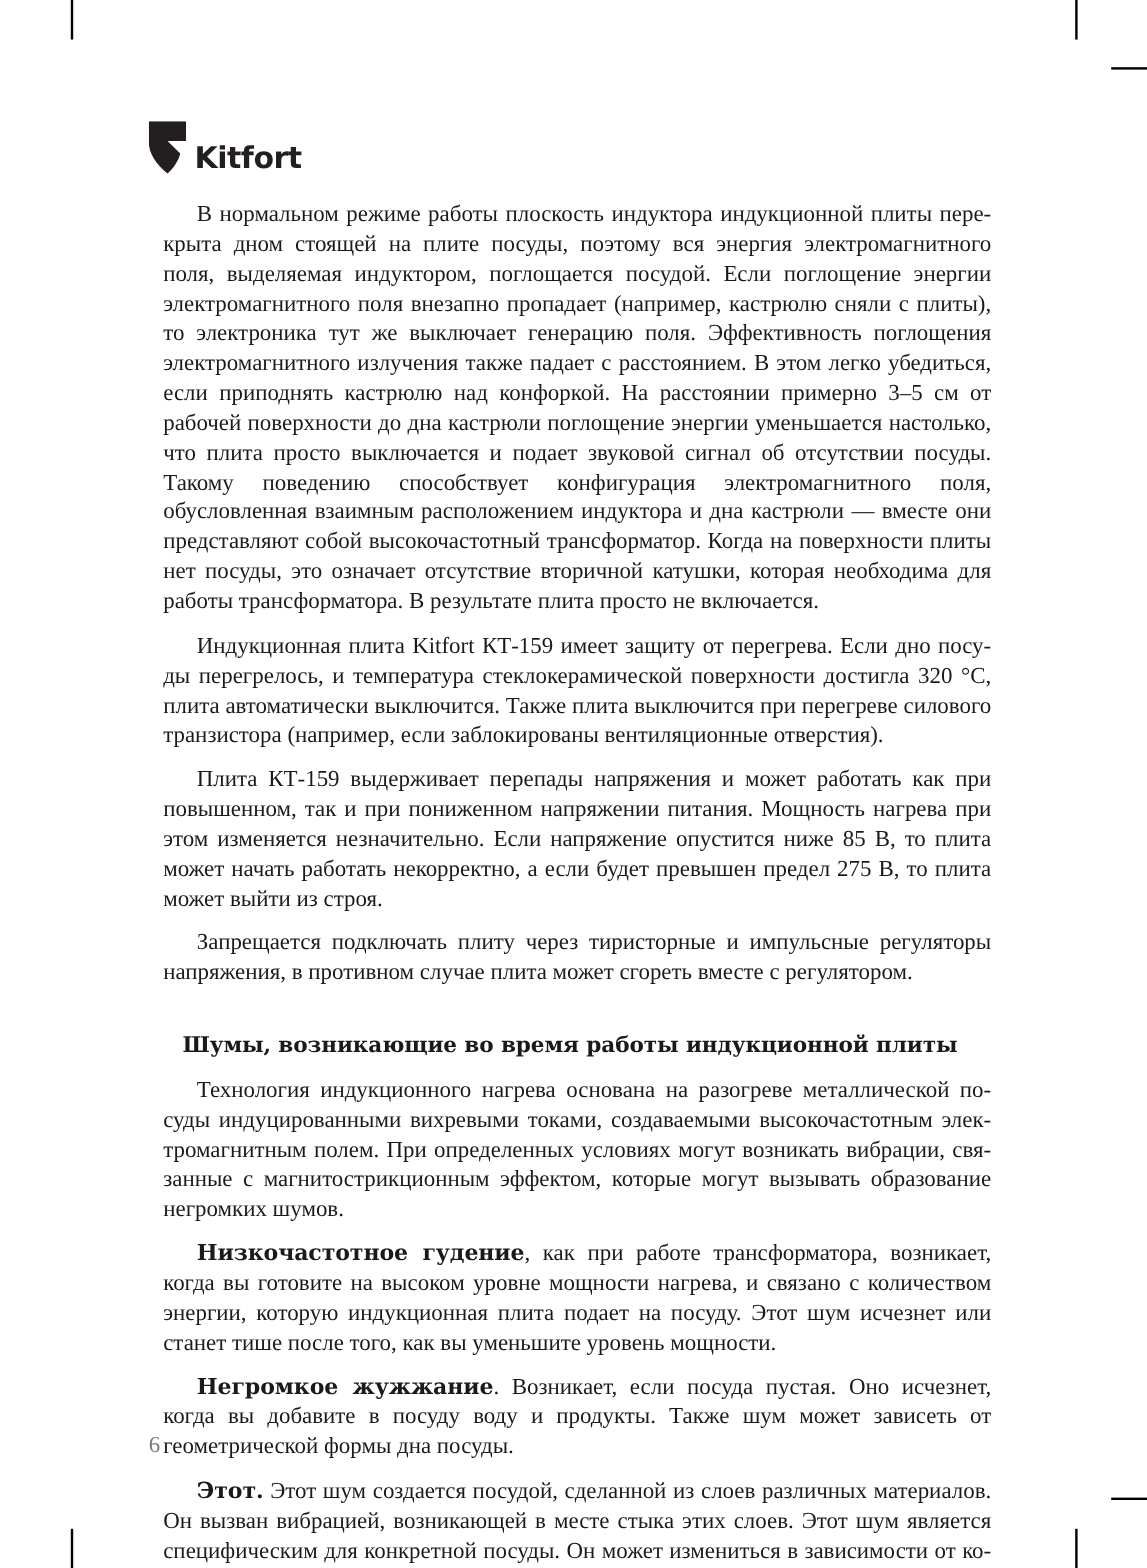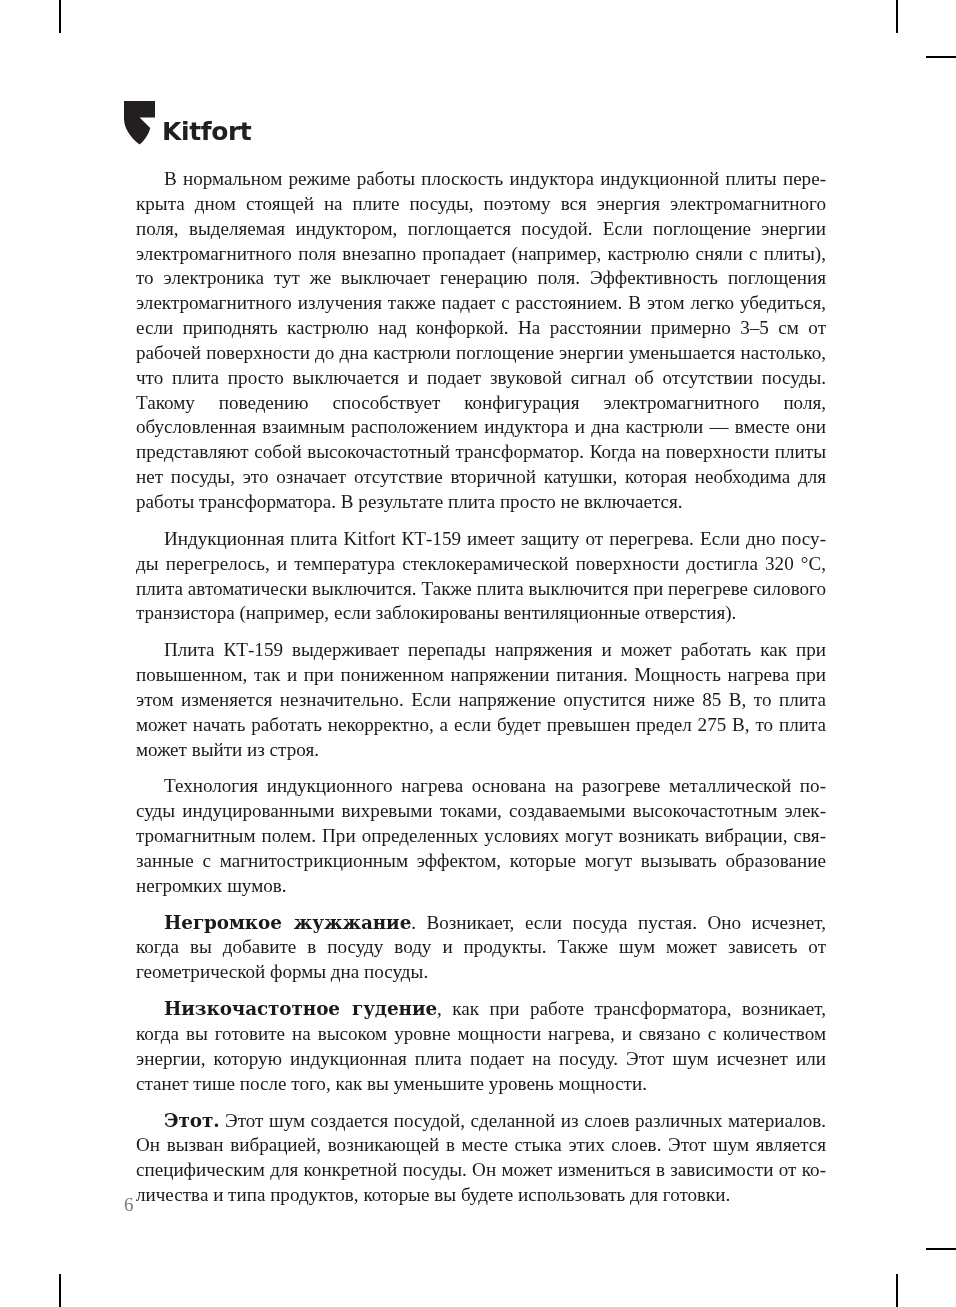--- a/index.html
+++ b/index.html
@@ -124,27 +124,29 @@
       <path d="M0 0 H31 V16.5 H15.6 L26.2 27.0 C26.2 27.0 24.6 36.0 15.6 43.6 C6.0 36.0 0 27.0 0 17.4 Z" fill="#231f20"></path>
     </svg>
     <span class="logo-word">Kitfort</span>
   </div>
 
   <div class="content">
 
     <p class="body">В нормальном режиме работы плоскость индуктора индукционной плиты пере­крыта дном стоящей на плите посуды, поэтому вся энергия электромагнитного поля, выделяемая индуктором, поглощается посудой. Если поглощение энергии электро­магнитного поля внезапно пропадает (например, кастрюлю сняли с плиты), то элек­троника тут же выключает генерацию поля. Эффективность поглощения электро­магнитного излучения также падает с расстоянием. В этом легко убедиться, если приподнять кастрюлю над конфоркой. На расстоянии примерно 3–5 см от рабочей поверхности до дна кастрюли поглощение энергии уменьшается настолько, что плита просто выключается и подает звуковой сигнал об отсутствии посуды. Тако­му поведению способствует конфигурация электромагнитного поля, обусловленная взаимным расположением индуктора и дна кастрюли — вместе они представляют собой высокочастотный трансформатор. Когда на поверхности плиты нет посуды, это означает отсутствие вторичной катушки, которая необходима для работы транс­форматора. В результате плита просто не включается.</p>
     <p class="body">Индукционная плита Kitfort КТ-159 имеет защиту от перегрева. Если дно посу­ды перегрелось, и температура стеклокерамической поверхности достигла 320 °C, плита автоматически выключится. Также плита выключится при перегреве силового транзистора (например, если заблокированы вентиляционные отверстия).</p>
     <p class="body">Плита КТ-159 выдерживает перепады напряжения и может работать как при повышенном, так и при пониженном напряжении питания. Мощность нагрева при этом изменяется незначительно. Если напряжение опустится ниже 85 В, то плита может начать работать некорректно, а если будет превышен предел 275 В, то плита может выйти из строя.</p>
+    <p class="body">Запрещается подключать плиту через тиристорные и импульсные регуляторы на­пряжения, в противном случае плита может сгореть вместе с регулятором.</p>
 
+    <h2 class="section-heading">Шумы, возникающие во время работы индукционной плиты</h2>
 
     <p class="body">Технология индукционного нагрева основана на разогреве металлической по­суды индуцированными вихревыми токами, создаваемыми высокочастотным элек­тромагнитным полем. При определенных условиях могут возникать вибрации, свя­занные с магнитострикционным эффектом, которые могут вызывать образование негромких шумов.</p>
 
+    <p class="body"><span class="lead">Низкочастотное гудение</span><span>, как при работе трансформатора, возникает, когда вы готовите на высоком уровне мощности нагрева, и связано с количеством энергии, которую индукционная плита подает на посуду. Этот шум исчезнет или станет тише после того, как вы уменьшите уровень мощности.</span></p>
+
     <p class="body"><span class="lead">Негромкое жужжание</span><span>. Возникает, если посуда пустая. Оно исчезнет, когда вы добавите в посуду воду и продукты. Также шум может зависеть от геометрической формы дна посуды.</span></p>
-
-    <p class="body"><span class="lead">Низкочастотное гудение</span><span>, как при работе трансформатора, возникает, когда вы готовите на высоком уровне мощности нагрева, и связано с количеством энергии, которую индукционная плита подает на посуду. Этот шум исчезнет или станет тише после того, как вы уменьшите уровень мощности.</span></p>
 
     <p class="body"><span class="lead">Этот.</span><span> Этот шум создается посудой, сделанной из слоев различных материалов. Он вызван вибрацией, возникающей в месте стыка этих слоев. Этот шум является специфическим для конкретной посуды. Он может измениться в зависимости от ко­личества и типа продуктов, которые вы будете использовать для готовки.</span></p>
 
   </div>
 
   <div class="folio">6</div>
 
 </div>
 
 </body></html>

